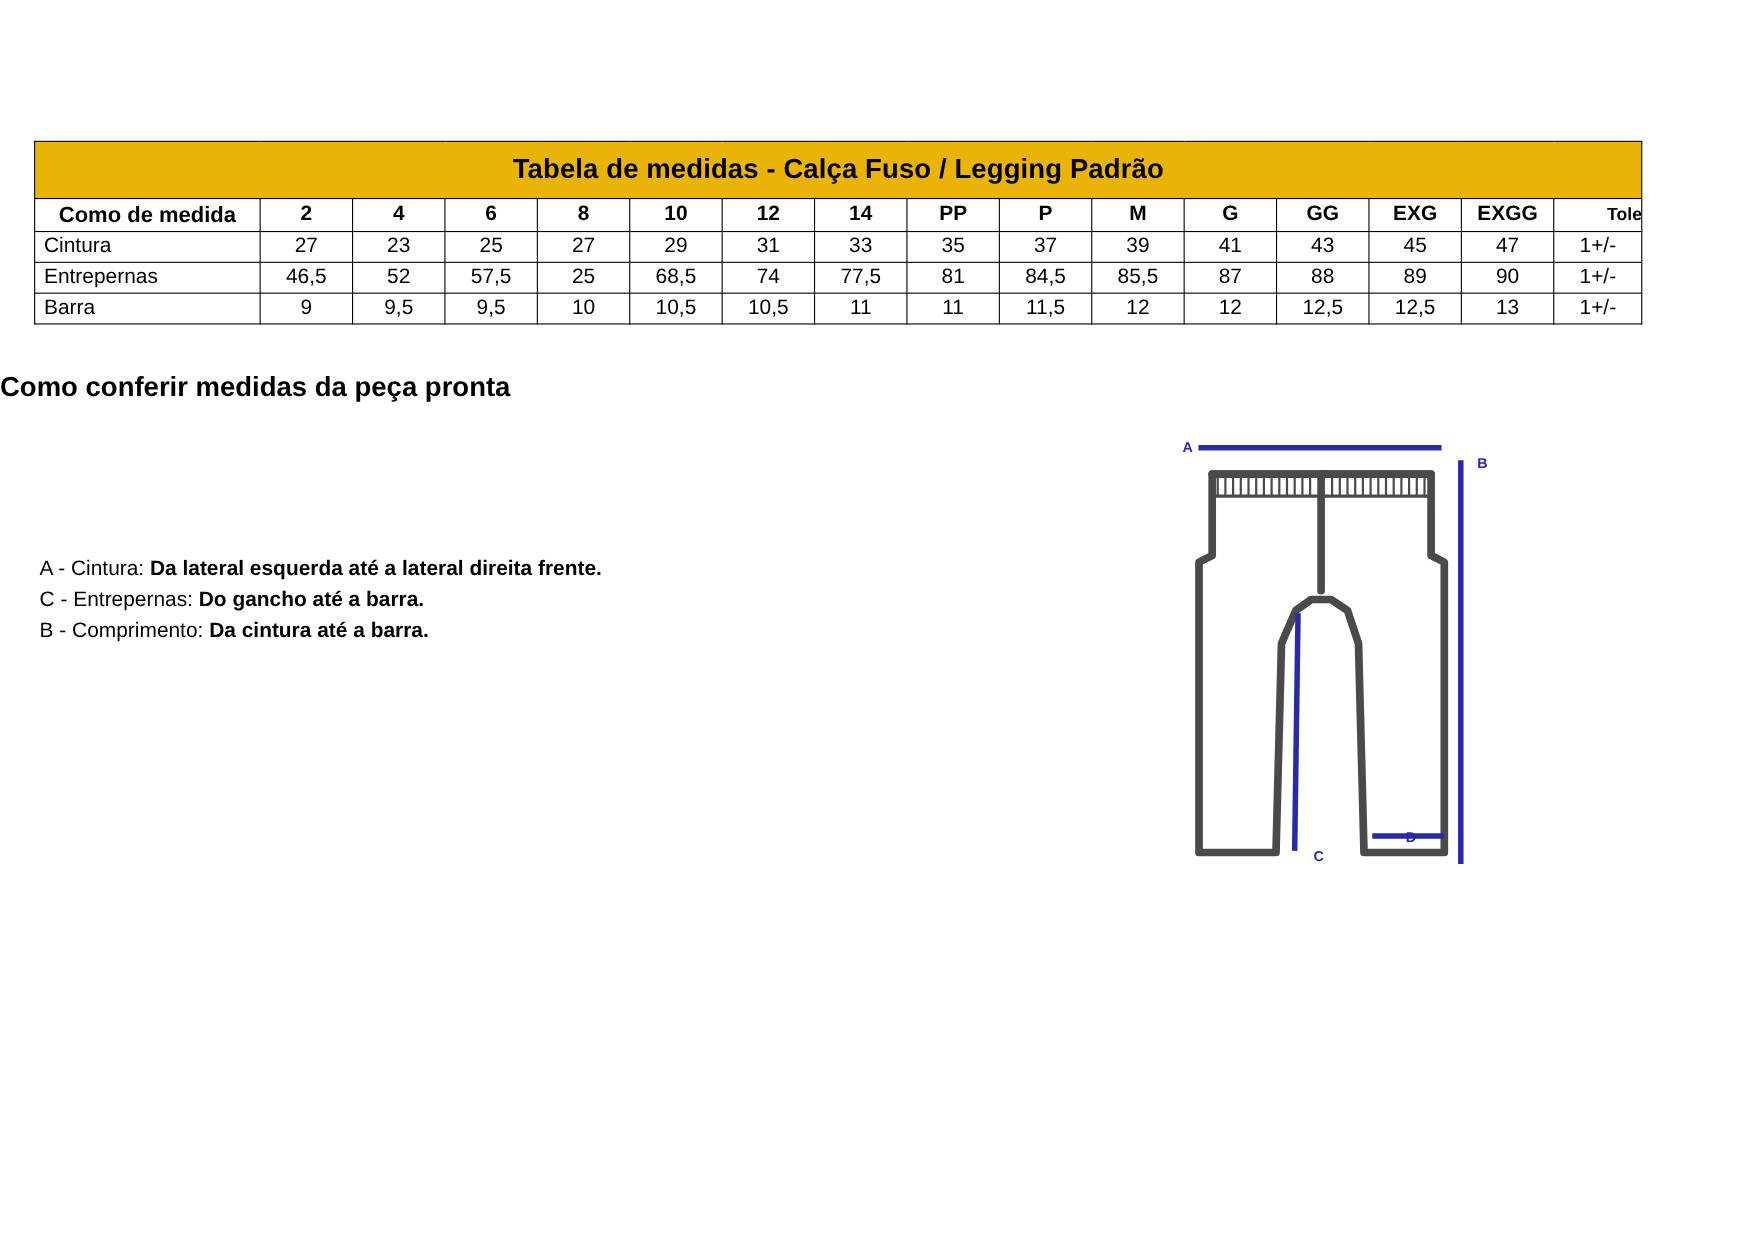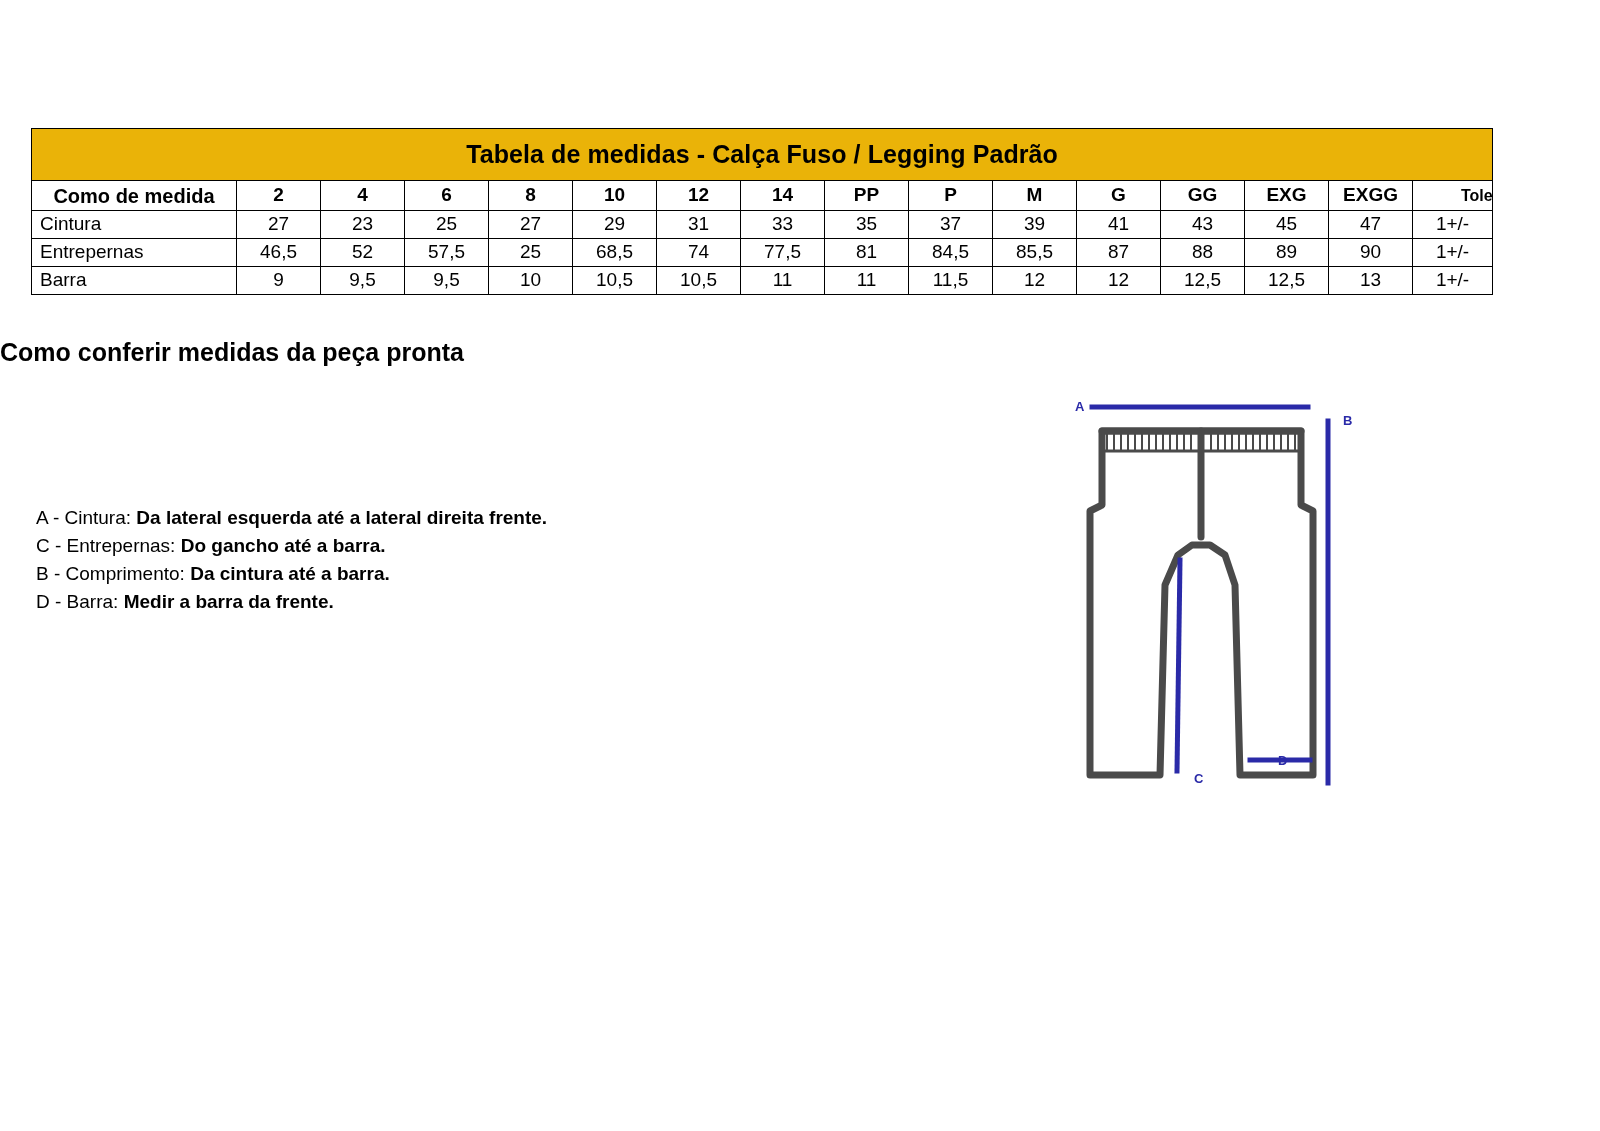--- a/index.html
+++ b/index.html
@@ -238,24 +238,20 @@
     <span class="key">A - Cintura:</span>
     <span class="desc">Da lateral esquerda até a lateral direita frente.</span>
   </div>
   <div class="legend-line">
     <span class="key">C - Entrepernas:</span>
     <span class="desc">Do gancho até a barra.</span>
   </div>
   <div class="legend-line">
     <span class="key">B - Comprimento:</span>
     <span class="desc">Da cintura até a barra.</span>
-  </div>
-  <div class="legend-line">
-    <span class="key">D - Barra:</span>
-    <span class="desc">Medir a barra da frente.</span>
   </div>
 </div>
 
 <div class="diagram">
   <svg width="330" height="420" viewBox="0 0 330 420">
 
     <g fill="none" stroke="#4a4a4a" stroke-width="7" stroke-linejoin="round" stroke-linecap="round">
       <path d="M 42 46
                L 42 120
                L 30 126

